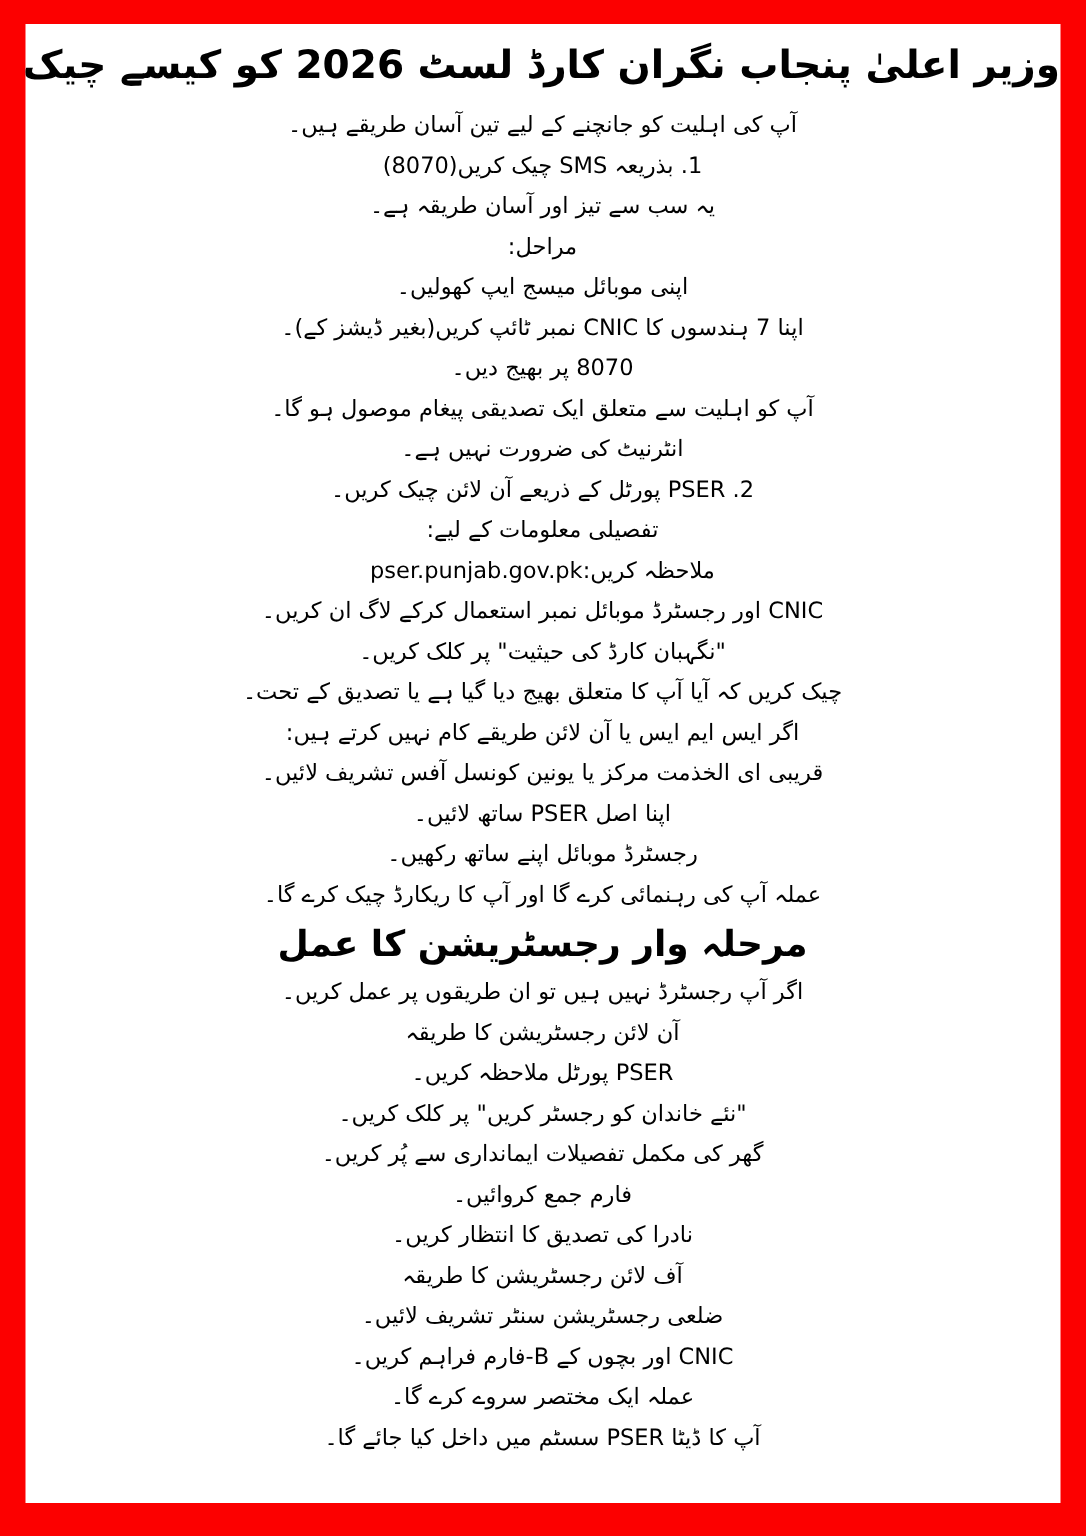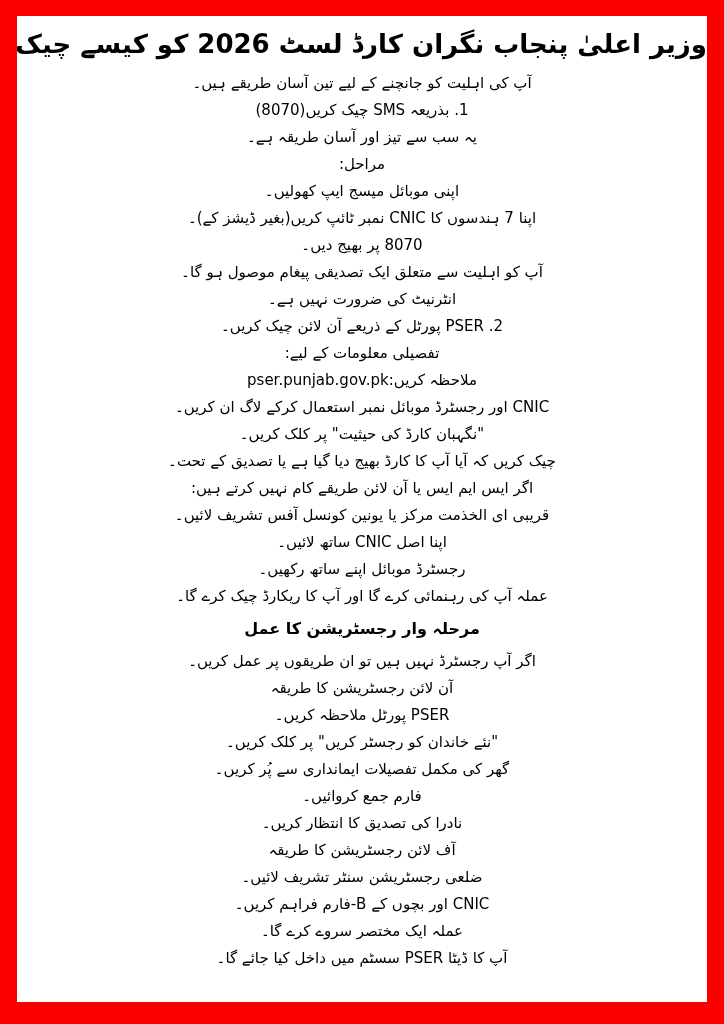--- a/index.html
+++ b/index.html
@@ -32,21 +32,21 @@
     line-height: 27px;
     white-space: nowrap;
   }
   .line.title {
     font-size: 26px;
     font-weight: bold;
     line-height: 40px;
     padding: 6px 0 6px 0;
   }
   .line.heading {
-    font-size: 16px;
+    font-size: 24px;
     font-weight: bold;
     line-height: 34px;
     padding: 2px 0;
     text-align: center;
   }
 </style>
 </head>
 <body>
 
 <div class="frame" style="background: rgb(252, 0, 0);">
@@ -60,24 +60,24 @@
         <div class="line body">اپنی موبائل میسج ایپ کھولیں۔</div>
         <div class="line body">اپنا 7 ہندسوں کا CNIC نمبر ٹائپ کریں(بغیر ڈیشز کے)۔</div>
         <div class="line body">8070 پر بھیج دیں۔</div>
         <div class="line body">آپ کو اہلیت سے متعلق ایک تصدیقی پیغام موصول ہو گا۔</div>
         <div class="line body">انٹرنیٹ کی ضرورت نہیں ہے۔</div>
         <div class="line body">2. PSER پورٹل کے ذریعے آن لائن چیک کریں۔</div>
         <div class="line body">تفصیلی معلومات کے لیے:</div>
         <div class="line body">ملاحظہ کریں:pser.punjab.gov.pk</div>
         <div class="line body">CNIC اور رجسٹرڈ موبائل نمبر استعمال کرکے لاگ ان کریں۔</div>
         <div class="line body">"نگہبان کارڈ کی حیثیت" پر کلک کریں۔</div>
-        <div class="line body">چیک کریں کہ آیا آپ کا کارڈ بھیج دیا گیا ہے یا تصدیق کے تحت۔</div>
+        <div class="line body">چیک کریں کہ آیا آپ کا متعلق بھیج دیا گیا ہے یا تصدیق کے تحت۔</div>
         <div class="line body">اگر ایس ایم ایس یا آن لائن طریقے کام نہیں کرتے ہیں:</div>
         <div class="line body">قریبی ای الخذمت مرکز یا یونین کونسل آفس تشریف لائیں۔</div>
-        <div class="line body">اپنا اصل CNIC ساتھ لائیں۔</div>
+        <div class="line body">اپنا اصل PSER ساتھ لائیں۔</div>
         <div class="line body">رجسٹرڈ موبائل اپنے ساتھ رکھیں۔</div>
         <div class="line body">عملہ آپ کی رہنمائی کرے گا اور آپ کا ریکارڈ چیک کرے گا۔</div>
         <div class="line heading">مرحلہ وار رجسٹریشن کا عمل</div>
         <div class="line body">اگر آپ رجسٹرڈ نہیں ہیں تو ان طریقوں پر عمل کریں۔</div>
         <div class="line body">آن لائن رجسٹریشن کا طریقہ</div>
         <div class="line body">PSER پورٹل ملاحظہ کریں۔</div>
         <div class="line body">"نئے خاندان کو رجسٹر کریں" پر کلک کریں۔</div>
         <div class="line body">گھر کی مکمل تفصیلات ایمانداری سے پُر کریں۔</div>
         <div class="line body">فارم جمع کروائیں۔</div>
         <div class="line body">نادرا کی تصدیق کا انتظار کریں۔</div>

